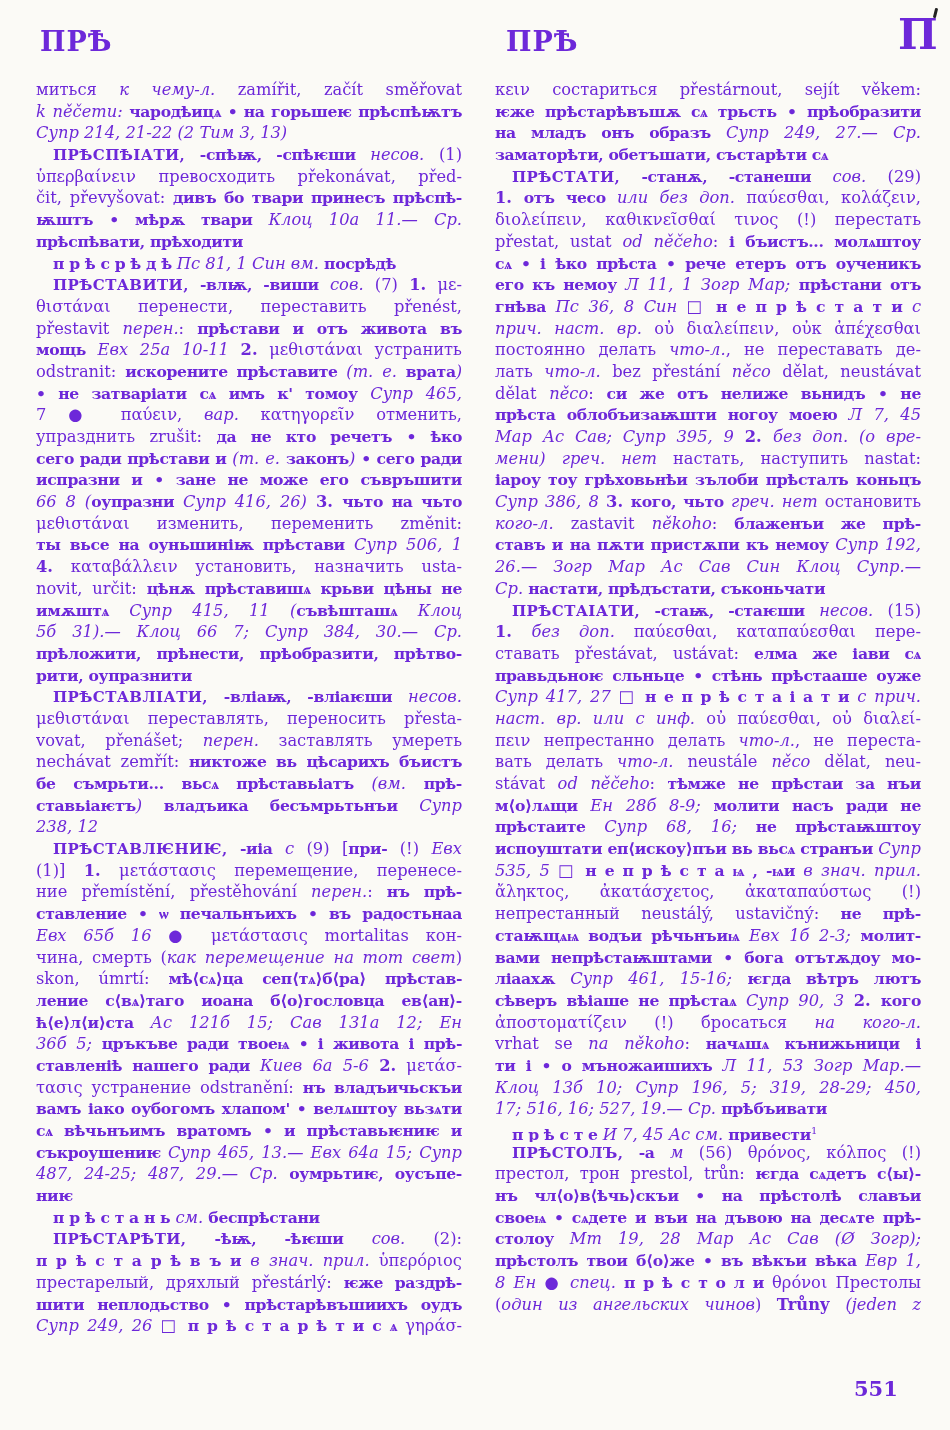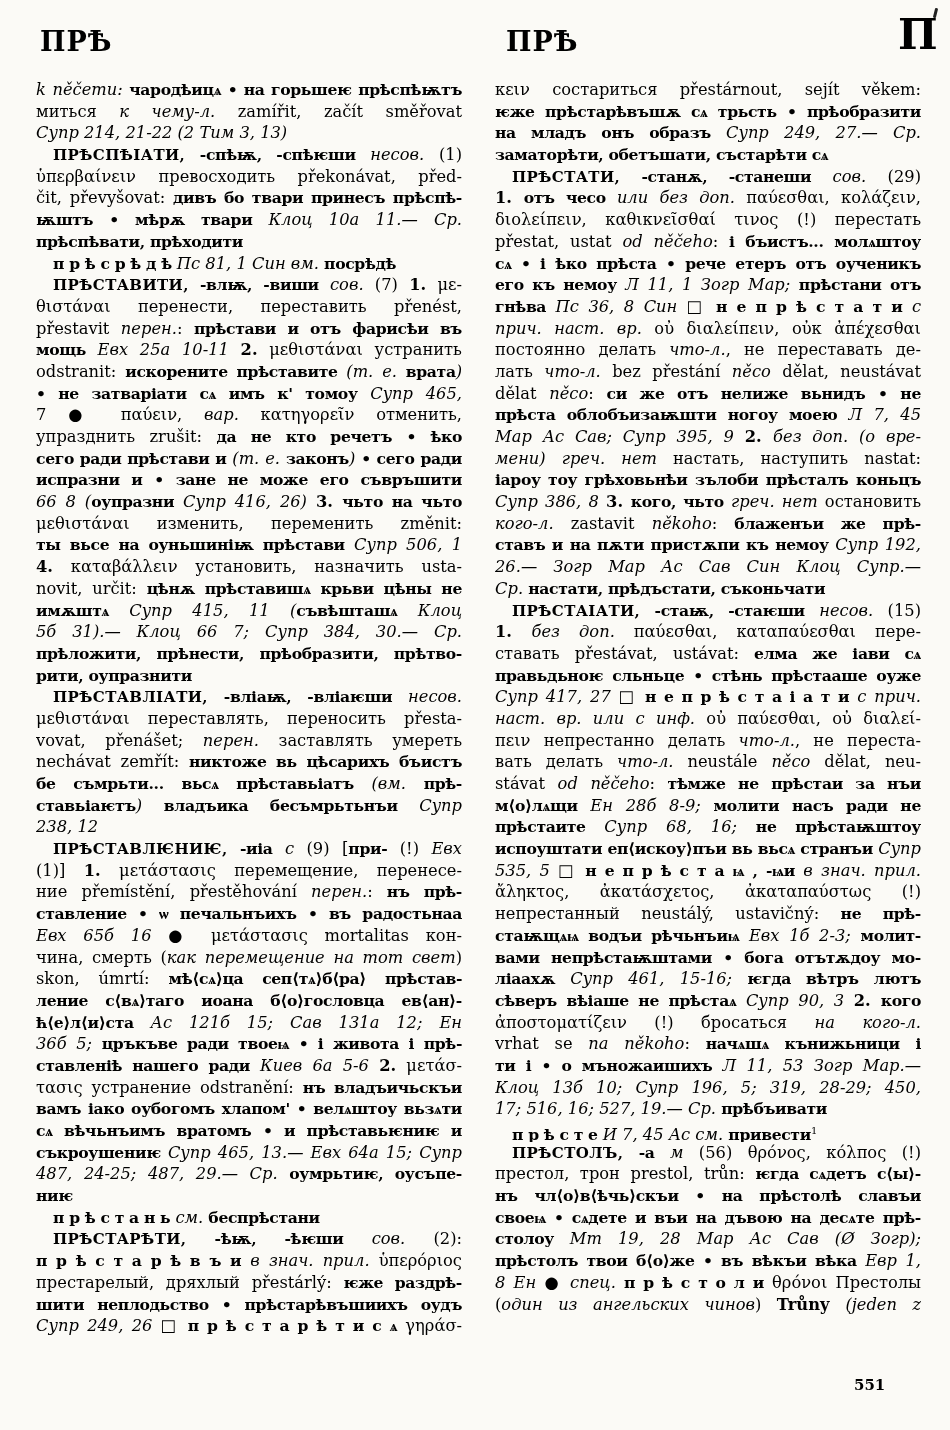--- a/index.html
+++ b/index.html
@@ -1,21 +1,21 @@
 <!DOCTYPE html>
 <html><head>
 <meta charset="utf-8">
 <style>
   html,body{margin:0;padding:0;background:#e8e6e0;}
   .page{
     position:relative;
     width:950px;height:1430px;
     margin:0 auto;
     background:#fbfaf6;
-    color:#000000;
+    color:#6d28d9;
     font-family:"DejaVu Serif","Liberation Serif",serif;
     overflow:hidden;
   }
   .running-head{
     position:absolute;top:26px;
     font-weight:bold;font-size:27px;letter-spacing:1px;
     font-family:"DejaVu Serif","Liberation Serif",serif;
   }
   #head-left{left:40px;}
   #head-center{left:506px;}
@@ -45,45 +45,45 @@
   .line.in{text-indent:17px;}
   .line.end{-moz-text-align-last:left;text-align-last:left;}
   .sr{}
   .si{font-style:italic;}
   .sb{font-weight:bold;}
   .sc{font-weight:bold;letter-spacing:-0.35px;font-size:15.6px;}
   .sh{font-weight:bold;letter-spacing:0.4px;font-size:15px;}
   .sp{font-weight:normal;font-size:10px;}
   .page-number{
     position:absolute;top:1376px;left:854px;
-    font-weight:bold;font-size:15px;
+    font-weight:bold;font-size:21px;
   }
 </style>
 </head>
 <body>
 
 <div class="page">
   <div class="running-head" id="head-left">ПРѢ</div>
   <div class="running-head" id="head-center">ПРѢ</div>
   <div class="section-letter">П</div>
   <div class="stray-mark"></div>
 
   <div class="col" id="col-left">
+      <div class="line"><span class="sr">миться </span><span class="si">к чему-л.</span><span class="sr"> zamířit, začít směřovat</span></div>
       <div class="line"><span class="si">k něčemu: </span><span class="sc">чародѣицѧ • на горьшеѥ прѣспѣѭтъ</span></div>
-      <div class="line"><span class="sr">миться </span><span class="si">к чему-л.</span><span class="sr"> zamířit, začít směřovat</span></div>
       <div class="line end"><span class="si">Супр 214, 21-22 (2 Тим 3, 13)</span></div>
       <div class="line in"><span class="sh">ПРѢСПѢІАТИ,</span><span class="sc"> -спѣѭ, -спѣѥши </span><span class="si">несов.</span><span class="sr"> (1)</span></div>
       <div class="line"><span class="sr">ὑπερβαίνειν превосходить překonávat, před-</span></div>
       <div class="line"><span class="sr">čit, převyšovat: </span><span class="sc">дивъ бо твари принесъ прѣспѣ-</span></div>
       <div class="line"><span class="sc">ѭштъ • мѣрѫ твари </span><span class="si">Клоц 10а 11.— Ср.</span></div>
       <div class="line end"><span class="sc">прѣспѣвати, прѣходити</span></div>
       <div class="line in end"><span class="sc">п р ѣ с р ѣ д ѣ </span><span class="si">Пс 81, 1 Син вм. </span><span class="sc">посрѣдѣ</span></div>
       <div class="line in"><span class="sh">ПРѢСТАВИТИ,</span><span class="sc"> -влѭ, -виши </span><span class="si">сов.</span><span class="sr"> (7) </span><span class="sb">1.</span><span class="sr"> με-</span></div>
       <div class="line"><span class="sr">θιστάναι перенести, переставить přenést,</span></div>
-      <div class="line"><span class="sr">přestavit </span><span class="si">перен.</span><span class="sr">: </span><span class="sc">прѣстави и отъ фарисѣи въ</span></div>
+      <div class="line"><span class="sr">přestavit </span><span class="si">перен.</span><span class="sr">: </span><span class="sc">прѣстави и отъ живота въ</span></div>
       <div class="line"><span class="sc">мощь </span><span class="si">Евх 25а 10-11 </span><span class="sb">2.</span><span class="sr"> μεθιστάναι устранить</span></div>
       <div class="line"><span class="sr">odstranit: </span><span class="sc">искорените прѣставите </span><span class="si">(т. е. </span><span class="sc">врата</span><span class="si">)</span></div>
       <div class="line"><span class="sc">• не затваріати сѧ имъ к' томоу </span><span class="si">Супр 465,</span></div>
       <div class="line"><span class="sr">7 ● παύειν, </span><span class="si">вар.</span><span class="sr"> κατηγορεῖν отменить,</span></div>
       <div class="line"><span class="sr">упразднить zrušit: </span><span class="sc">да не кто речетъ • ѣко</span></div>
       <div class="line"><span class="sc">сего ради прѣстави и </span><span class="si">(т. е. </span><span class="sc">законъ</span><span class="si">)</span><span class="sc"> • сего ради</span></div>
       <div class="line"><span class="sc">испразни и • зане не може его съвръшити </span></div>
       <div class="line"><span class="si">66 8 (</span><span class="sc">оупразни</span><span class="si"> Супр 416, 26) </span><span class="sb">3. </span><span class="sc">чьто на чьто</span></div>
       <div class="line"><span class="sr">μεθιστάναι изменить, переменить změnit:</span></div>
       <div class="line"><span class="sc">ты вьсе на оуньшиніѭ прѣстави </span><span class="si">Супр 506, 1</span></div>

